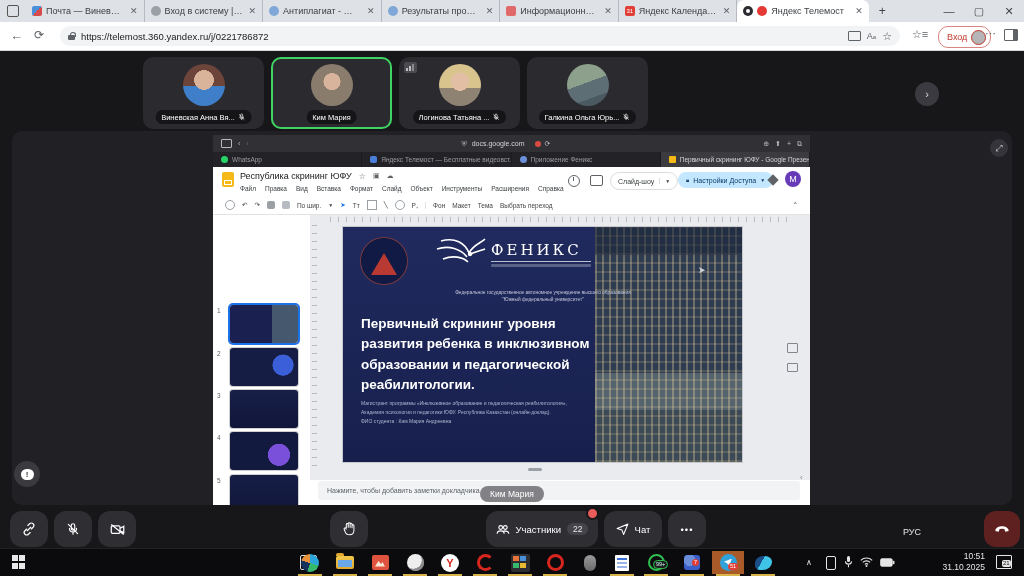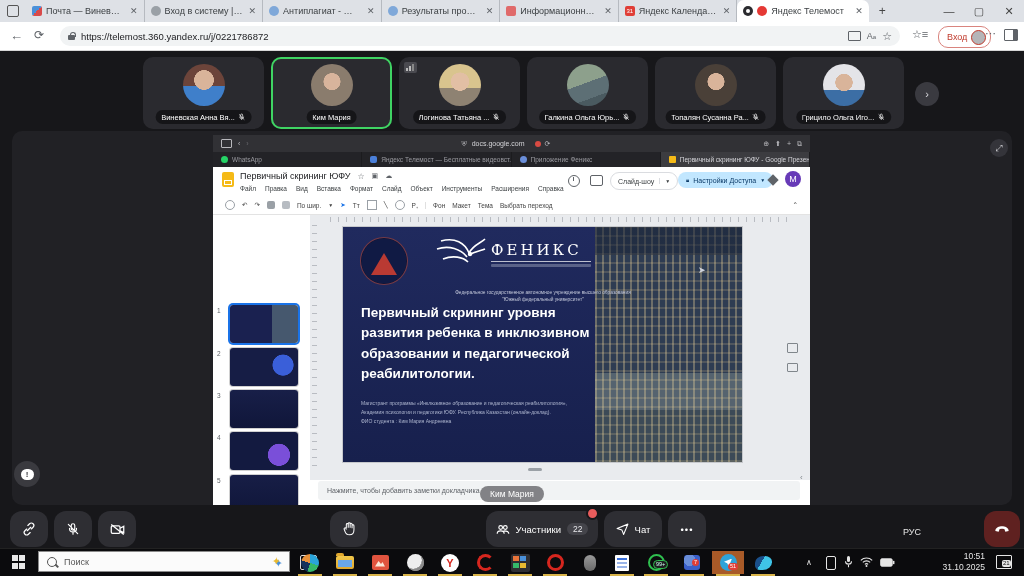--- a/index.html
+++ b/index.html
@@ -212,38 +212,20 @@
         <div style="width:2px;height:7px;background:#888;"></div>
     </div>
     <div class="avatar av2"></div>
     <div class="namepill">
         <span class="ell">Логинова Татьяна ...</span>
       <svg class="micoff" width="8" height="8" viewBox="0 0 24 24">
           <path d="M12 3a3 3 0 0 1 3 3v5a3 3 0 0 1-6 0V6a3 3 0 0 1 3-3zM6 11a6 6 0 0 0 12 0M12 17v4M4 4l16 16" stroke="#fff" stroke-width="2" fill="none"></path>
         </svg>
       </div>
   </div>
-  <div class="abs tile" style="left:655px;">
-    <div class="avatar av4"></div>
-    <div class="namepill">
-        <span class="ell">Топалян Сусанна Ра...</span>
-      <svg class="micoff" width="8" height="8" viewBox="0 0 24 24">
-          <path d="M12 3a3 3 0 0 1 3 3v5a3 3 0 0 1-6 0V6a3 3 0 0 1 3-3zM6 11a6 6 0 0 0 12 0M12 17v4M4 4l16 16" stroke="#fff" stroke-width="2" fill="none"></path>
-        </svg>
-      </div>
-  </div>
-  <div class="abs tile" style="left:783px;">
-    <div class="avatar av5"></div>
-    <div class="namepill">
-        <span class="ell">Грицило Ольга Иго...</span>
-      <svg class="micoff" width="8" height="8" viewBox="0 0 24 24">
-          <path d="M12 3a3 3 0 0 1 3 3v5a3 3 0 0 1-6 0V6a3 3 0 0 1 3-3zM6 11a6 6 0 0 0 12 0M12 17v4M4 4l16 16" stroke="#fff" stroke-width="2" fill="none"></path>
-        </svg>
-      </div>
-  </div>
   <div class="abs roundbtn" style="left:915px;top:82px;width:24px;height:24px;font-size:11px;">›</div>
 
   <div class="abs share">
     <div class="abs mactb f" style="gap:6px;padding:0 8px;box-sizing:border-box;">
       <div style="width:9px;height:7px;border:1px solid #b9b9bd;border-radius:1px;"></div>
       <span>‹</span>
       <span style="color:#6a6a6e;">›</span>
       <div style="flex:1;text-align:center;" class="f">
         <div style="flex:1"></div>
         <span style="margin-right:5px;">⛨</span>
@@ -274,21 +256,21 @@
         <div style="width:7px;height:7px;border-radius:1px;background:#f5ba17;flex:0 0 auto;"></div>
         <span>Первичный скрининг ЮФУ - Google Презент...</span>
       </div>
     </div>
 
     <div class="abs gshead">
       <div class="abs" style="left:9px;top:5px;width:12px;height:15px;background:#f5ba17;border-radius:2px;">
         <div style="margin:8px auto 0;width:6px;height:3px;border:1px solid #fff;"></div>
       </div>
       <div class="abs f" style="left:27px;top:4px;gap:7px;">
-        <span style="font-size:9px;color:#202124;">Первичный скрининг ЮФУ</span>
+        <span style="font-size:9px;color:#202124;">Республика скрининг ЮФУ</span>
         <span style="font-size:8px;color:#5f6368;">☆</span>
         <span style="font-size:7px;color:#5f6368;">▣</span>
         <span style="font-size:7px;color:#5f6368;">☁</span>
       </div>
       <div class="abs gsmenu" style="left:27px;top:18px;">
         <span>Файл</span>
         <span>Правка</span>
         <span>Вид</span>
         <span>Вставка</span>
         <span>Формат</span>
@@ -366,21 +348,21 @@
         </svg>
         <div class="abs" style="left:148px;top:14px;">
           <div class="phoenixname">ФЕНИКС</div>
           <div style="width:100px;height:1px;background:rgba(255,255,255,.7);margin-top:2px;"></div>
           <div style="width:100px;height:3px;background:rgba(200,205,220,.35);margin-top:2px;border-radius:1px;"></div>
         </div>
         <div class="abs sforg" style="left:30px;top:62px;width:340px;">
           <div>Федеральное государственное автономное учреждение высшего образования</div>
           <div>"Южный федеральный университет"</div>
         </div>
-        <div class="abs sftitle" style="left:18px;top:76px;width:236px;">Первичный скрининг уровня развития ребенка в инклюзивном образовании и педагогической реабилитологии.</div>
+        <div class="abs sftitle" style="left:18px;top:87px;width:236px;">Первичный скрининг уровня развития ребенка в инклюзивном образовании и педагогической реабилитологии.</div>
         <div class="abs sfsub" style="left:18px;top:172px;width:240px;">
           <div>Магистрант программы «Инклюзивное образование и педагогическая реабилитология»,</div>
           <div>Академия психологии и педагогики ЮФУ.  Республика Казахстан (онлайн-доклад).</div>
           <div>ФИО студента : Ким Мария Андреевна</div>
         </div>
         <span class="abs" style="left:355px;top:38px;color:#cfd3de;font-size:9px;">➤</span>
       </div>
       <div class="abs" style="left:218px;top:253px;width:14px;height:3px;background:#9aa0a6;border-radius:2px;"></div>
       <div class="abs" style="left:477px;top:128px;width:9px;height:8px;border:1px solid #80868b;border-radius:1px;"></div>
       <div class="abs" style="left:477px;top:148px;width:9px;height:7px;border:1px solid #80868b;border-radius:1px 1px 1px 1px;"></div>
@@ -440,27 +422,20 @@
       </svg>
   </div>
 
   <div class="abs taskbar"></div>
   <div class="abs" style="left:12px;top:555px;width:14px;height:14px;display:grid;grid-template-columns:6px 6px;gap:1px;">
     <div style="background:#e8e8e8;height:6px;"></div>
       <div style="background:#e8e8e8;height:6px;"></div>
     <div style="background:#e8e8e8;height:6px;"></div>
       <div style="background:#e8e8e8;height:6px;"></div>
   </div>
-  <div class="abs f" style="left:38px;top:551px;width:252px;height:21px;background:#fbfbfb;border:1px solid #8a8a8a;gap:7px;padding:0 8px;box-sizing:border-box;">
-    <div style="width:8px;height:8px;border:1.5px solid #555;border-radius:50%;position:relative;">
-        <div style="position:absolute;left:7px;top:7px;width:4px;height:1.5px;background:#555;transform:rotate(45deg);"></div>
-      </div>
-    <span style="font-size:9px;color:#555;flex:1;">Поиск</span>
-    <span style="color:#e8b931;font-size:11px;text-shadow:2px 2px 0 #4a90d9;">✦</span>
-  </div>
   <div class="abs" style="left:300px;top:555px;width:15px;height:13px;border:1.5px solid #ddd;border-radius:2px;">
       <div style="width:2px;height:7px;background:#ddd;margin:2px 0 0 10px;"></div>
     </div>
 
   <div class="abs app run" style="left:294px;">
       <div style="width:18px;height:18px;border-radius:50%;background:conic-gradient(#2aa4d9 0 30%,#35b96a 30% 55%,#14325c 55% 80%,#e8913a 80%);"></div>
     </div>
   <div class="abs app run" style="left:329px;">
       <div style="width:18px;height:13px;background:linear-gradient(#f2c94c,#e0a82e);border-radius:2px;position:relative;">
         <div style="position:absolute;left:0;top:-3px;width:8px;height:3px;background:#e0a82e;border-radius:2px 2px 0 0;"></div>

